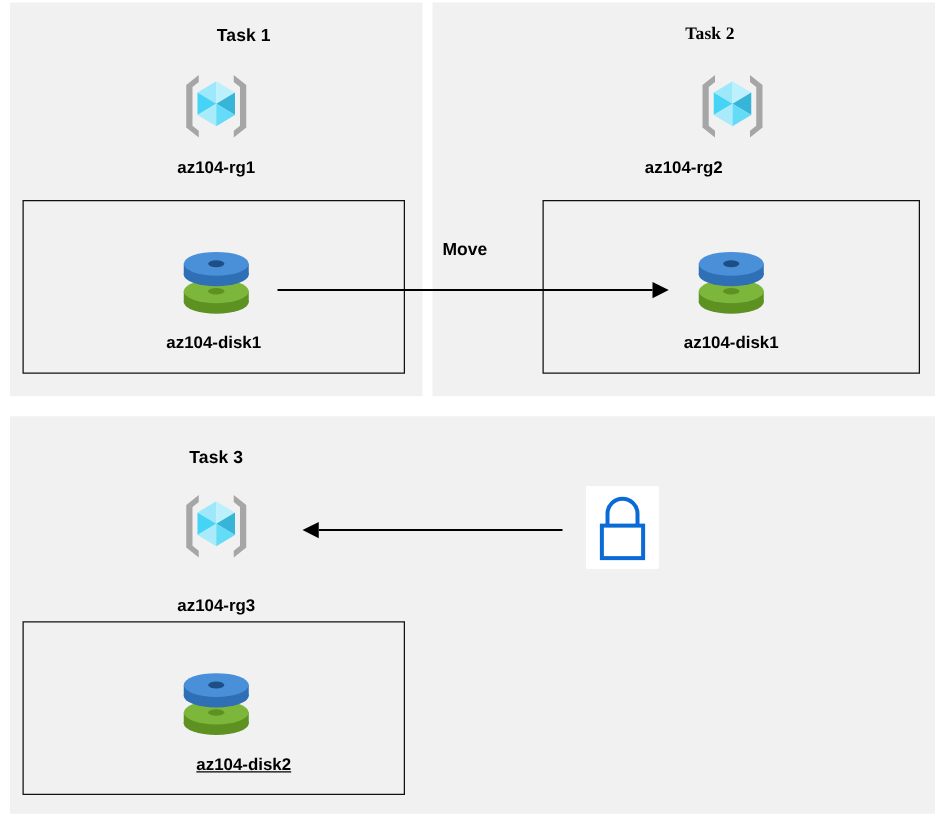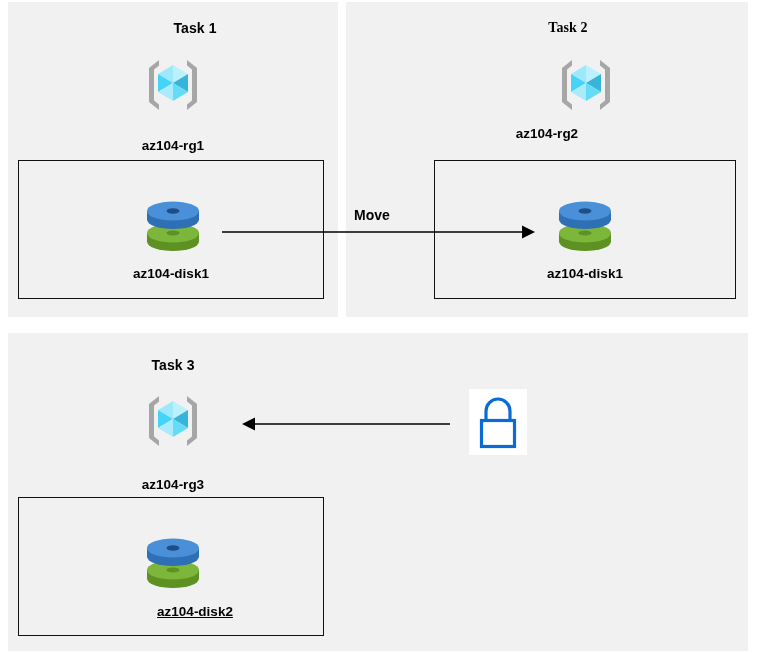--- a/index.html
+++ b/index.html
@@ -109,21 +109,21 @@
     <path d="M15 18 L15 36 L30 27 Z" fill="#45d4f5"></path>
 
     <path d="M45 18 L45 36 L30 27 Z" fill="#37b5d9"></path>
 
     <path d="M15 36 L30 45 L30 27 Z" fill="#a9ebfb"></path>
 
     <path d="M45 36 L30 45 L30 27 Z" fill="#64dcf7"></path>
   </svg>
 </div>
 
-<div class="res-label" style="left:8px; top:138px; width:330px;">az104-rg1</div>
+<div class="res-label" style="left:8px; top:126px; width:330px;">az104-rg1</div>
 
 <div class="inner-box" style="left:18px; top:160px; width:306px; height:139px;"></div>
 
 <div class="disk-icon" style="left:142px; top:197px; width:62px; height:58px;">
   <svg width="62" height="58" viewBox="0 0 62 58">
 
     <ellipse cx="31" cy="44.5" rx="26" ry="9.5" fill="#5d9121"></ellipse>
     <rect x="5" y="36" width="52" height="9" fill="#5d9121"></rect>
     <ellipse cx="31" cy="36" rx="26" ry="9.5" fill="#7cb63a"></ellipse>
     <ellipse cx="31" cy="36" rx="6.5" ry="2.6" fill="#5d9121"></ellipse>
@@ -173,21 +173,21 @@
 
 <div class="res-label" style="left:434px; top:266px; width:302px;">az104-disk1</div>
 
 <div class="arrow" style="left:222px; top:222px; width:316px; height:20px;">
   <svg width="316" height="20" viewBox="0 0 316 20">
     <line x1="0" y1="10" x2="300" y2="10" stroke="#000000" stroke-width="1.6"></line>
     <path d="M300 3.5 L313 10 L300 16.5 Z" fill="#000000"></path>
   </svg>
 </div>
 
-<div class="arrow-label" style="left:354px; top:207px;text-align:center;">Move</div>
+<div class="arrow-label" style="left:354px; top:191px;text-align:center;">Move</div>
 
 <div class="panel" id="panel-task3"></div>
 
 <div class="task-title" style="left:8px; top:357px; width:330px;">Task 3</div>
 
 <div class="rg-icon" style="left:143px; top:392px; width:60px; height:58px;">
   <svg width="60" height="58" viewBox="0 0 60 58">
     <path d="M16 4 L6 12 L6 46 L16 54 L16 48.5 L11 44.5 L11 13.5 L16 9.5 Z" fill="#a6a6a6"></path>
     <path d="M44 4 L54 12 L54 46 L44 54 L44 48.5 L49 44.5 L49 13.5 L44 9.5 Z" fill="#a6a6a6"></path>
     <path d="M30 9 L15 18 L30 27 Z" fill="#9ee8fb"></path>

